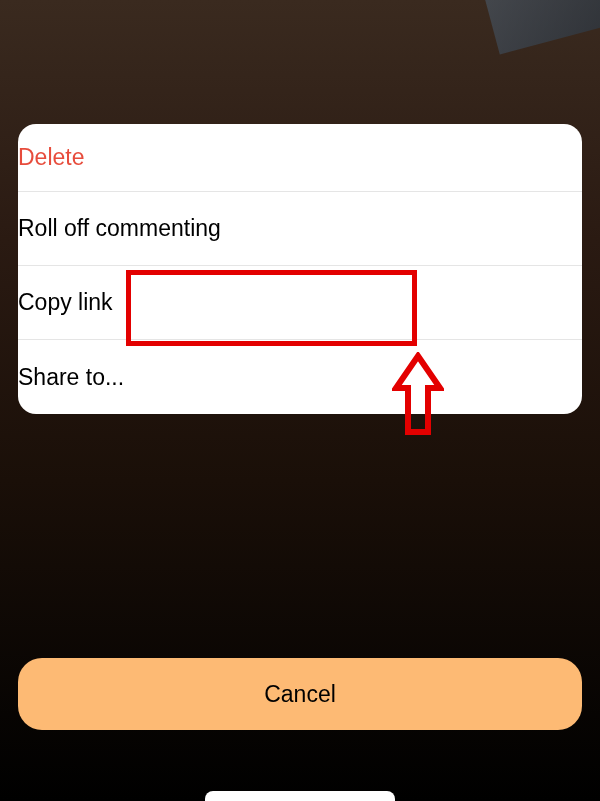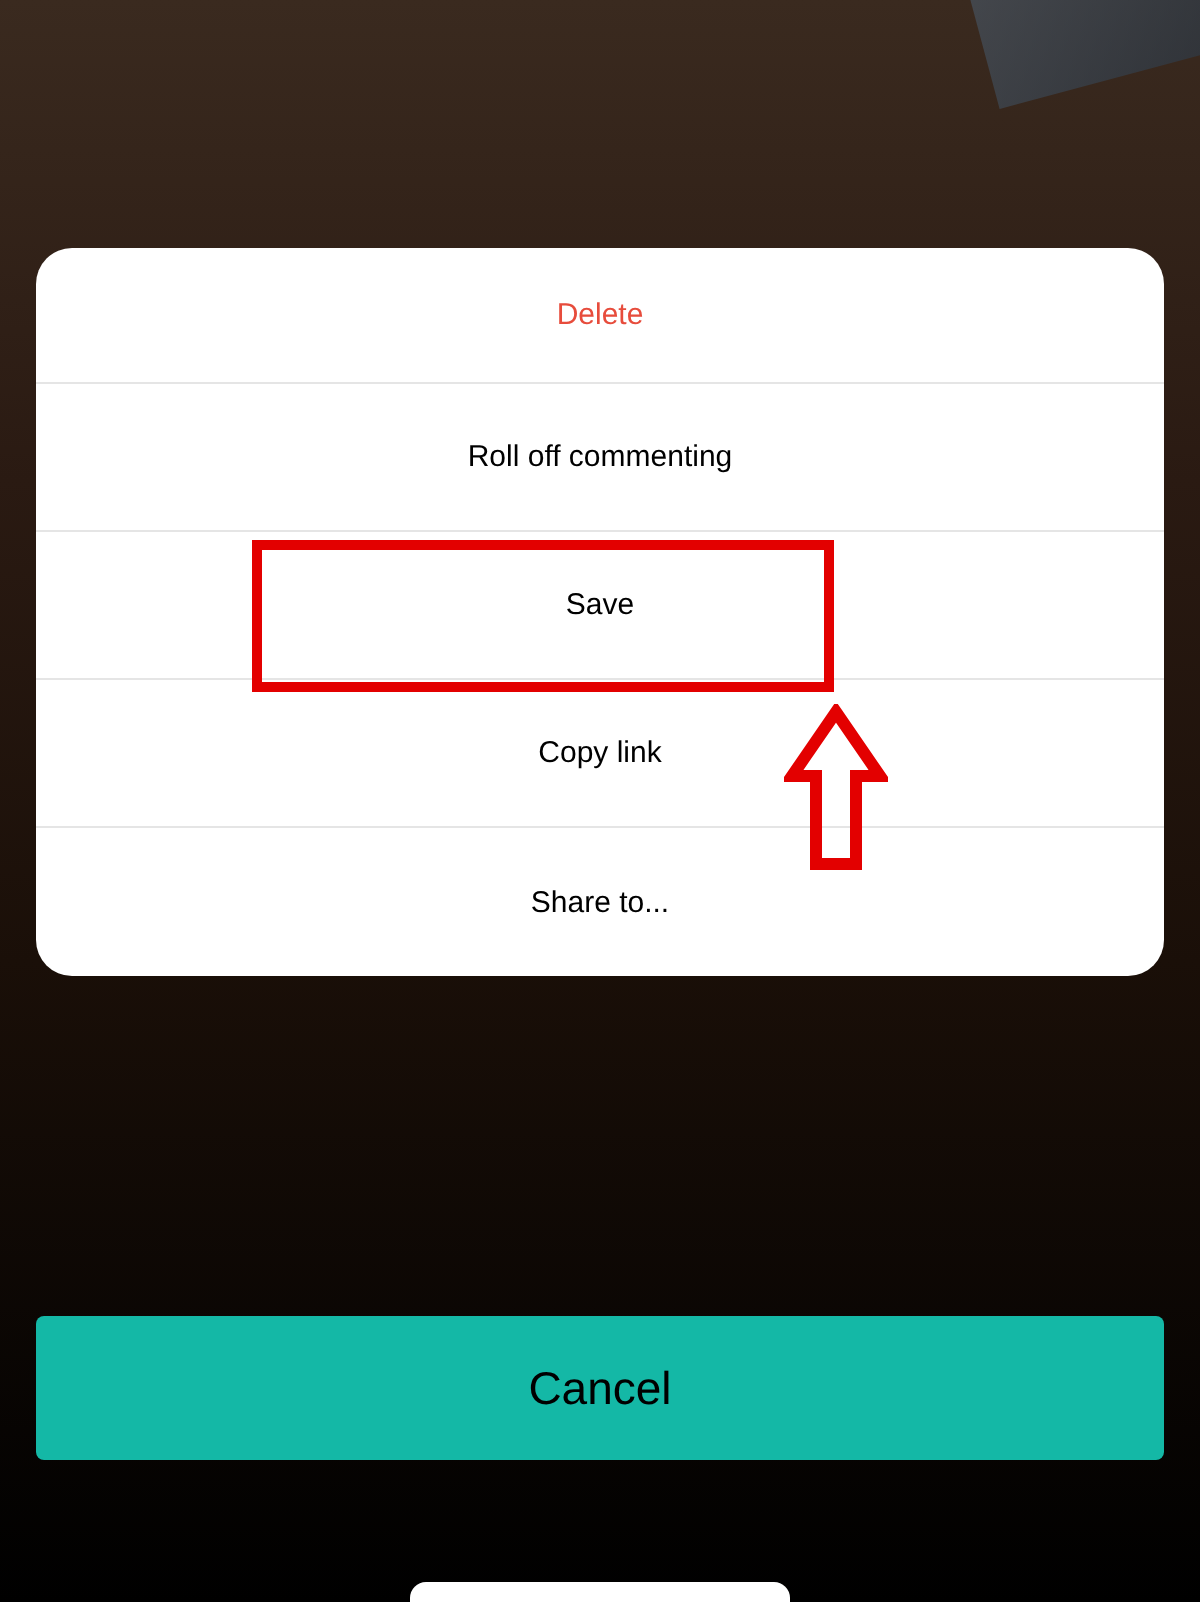--- a/index.html
+++ b/index.html
@@ -31,42 +31,42 @@
       right: 18px;
       top: 124px;
       background: #ffffff;
       border-radius: 18px;
       overflow: hidden;
     }
     .action-item {
       height: 74px;
       display: flex;
       align-items: center;
-      justify-content: center;
-      font-size: 15px;
+      justify-content: flex-start;
+      font-size: 23px;
       color: #000000;
       border-bottom: 1px solid #e5e5e5;
       cursor: pointer;
       position: relative;
     }
     .action-item:last-child {
       border-bottom: none;
     }
     .action-item.destructive {
       color: #e74c3c;
       height: 68px;
     }
     .cancel-button {
       position: absolute;
       left: 18px;
       right: 18px;
       top: 658px;
       height: 72px;
-      background: #14b8a6;
-      border-radius: 4px;
+      background: #fdba74;
+      border-radius: 24px;
       display: flex;
       align-items: center;
       justify-content: center;
       font-size: 23px;
       color: #000000;
       cursor: pointer;
     }
     .home-indicator {
       position: absolute;
       bottom: 0;
@@ -101,23 +101,20 @@
 <div class="diagonal-corner"></div>
 
 <div class="action-sheet">
   <div class="action-item destructive">
     <span>Delete</span>
   </div>
   <div class="action-item">
     <span>Roll off commenting</span>
   </div>
   <div class="action-item">
-    <span>Save</span>
-  </div>
-  <div class="action-item">
     <span>Copy link</span>
   </div>
   <div class="action-item">
     <span>Share to...</span>
   </div>
 </div>
 
 <div class="cancel-button">
   <span>Cancel</span>
 </div>

